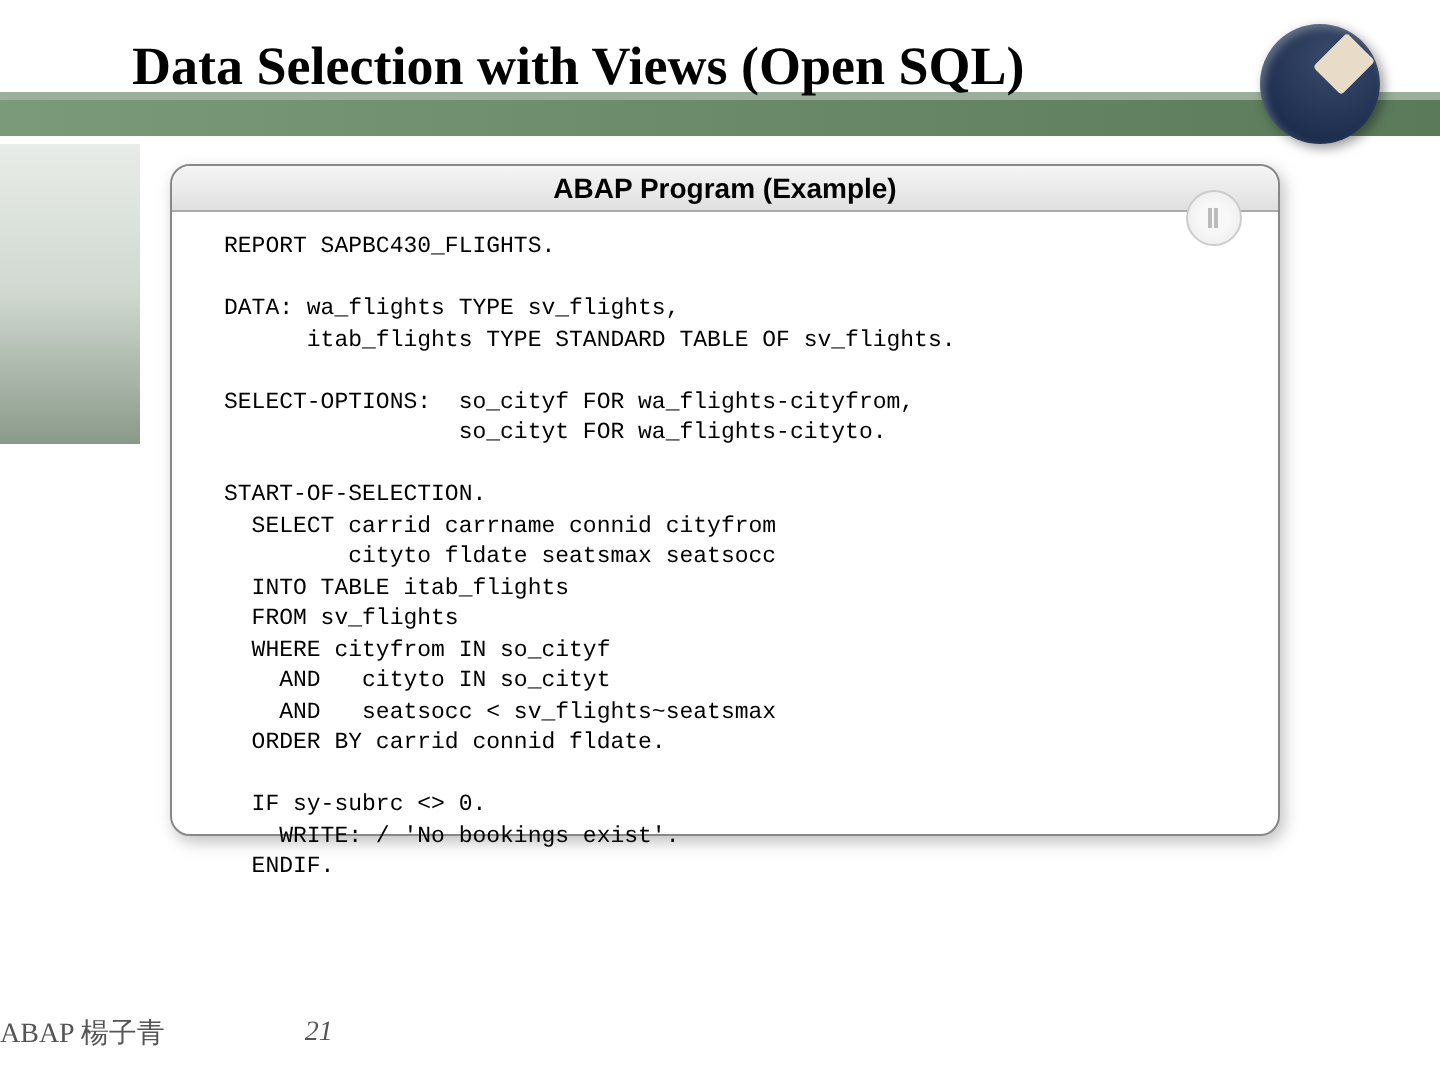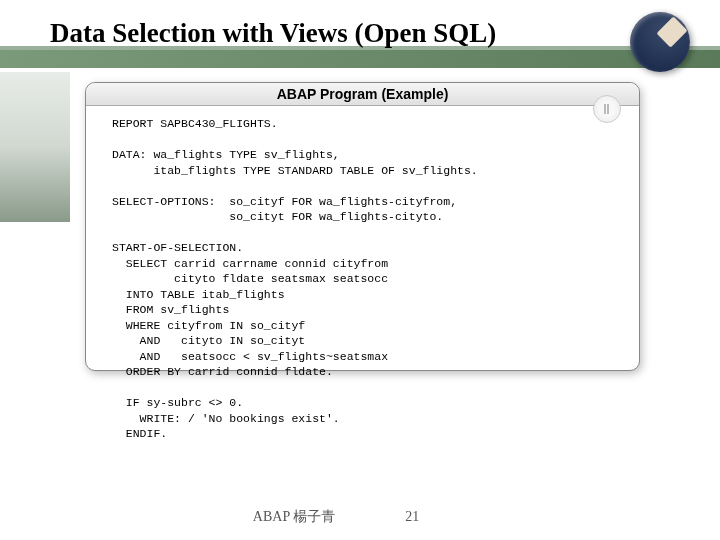--- a/index.html
+++ b/index.html
@@ -31,21 +31,21 @@
       position: absolute;
       top: 72px;
       left: 0;
       width: 70px;
       height: 150px;
       background: linear-gradient(to bottom, #e8ece8 0%, #d0d8d0 50%, #8a9a8a 100%);
     }
     .title {
       position: absolute;
       top: 18px;
-      left: 50px;
+      left: 66px;
       font-size: 27px;
       font-weight: bold;
       color: #000;
       font-family: "Times New Roman", serif;
     }
     .corner-circle {
       position: absolute;
       top: 12px;
       right: 30px;
       width: 60px;
@@ -64,21 +64,21 @@
       height: 24px;
       background: #e8dcc8;
       transform: rotate(45deg);
       border-radius: 2px;
     }
     .code-panel {
       position: absolute;
       top: 82px;
       left: 85px;
       width: 555px;
-      height: 289px;
+      height: 336px;
       border: 1px solid #888;
       border-radius: 10px;
       background: #fff;
       box-shadow: 2px 3px 8px rgba(0,0,0,0.25);
     }
     .code-header {
       background: linear-gradient(to bottom, #f5f5f5 0%, #e0e0e0 100%);
       border-bottom: 1px solid #aaa;
       border-radius: 10px 10px 0 0;
       text-align: center;
@@ -116,32 +116,33 @@
       line-height: 1.35;
       white-space: pre;
       color: #000;
     }
     .footer {
       position: absolute;
       bottom: 14px;
       left: 0;
       right: 0;
       display: flex;
-      justify-content: center;
+      justify-content: flex-start;
       align-items: center;
       padding-right: 48px;
       font-family: "Times New Roman", serif;
       font-size: 14px;
       color: #555;
     }
     .footer-text {
       margin-right: 70px;
     }
     .page-num {
       color: #555;
+      font-style: italic;
     }
   </style>
 </head>
 <body>
 
 <div class="header-bar-top"></div>
 <div class="header-bar"></div>
 <div class="left-band"></div>
 
 <div class="title">Data Selection with Views (Open SQL)</div>

